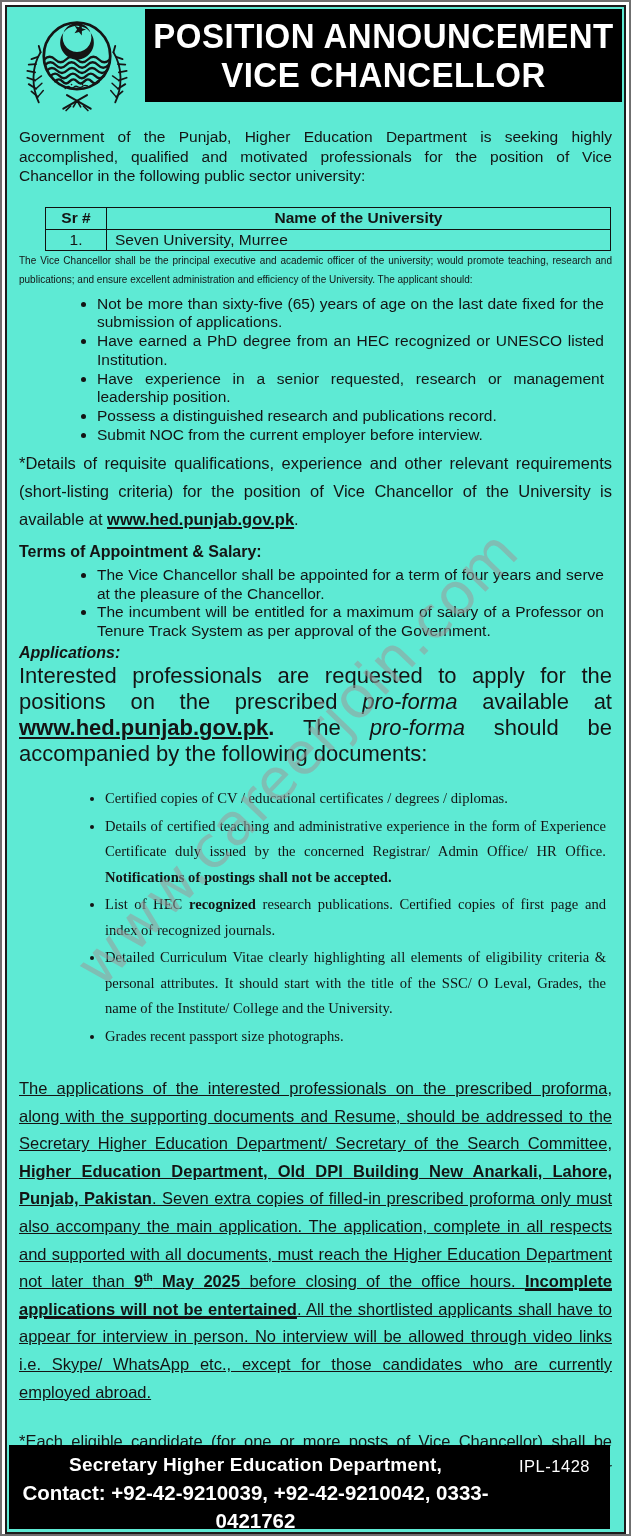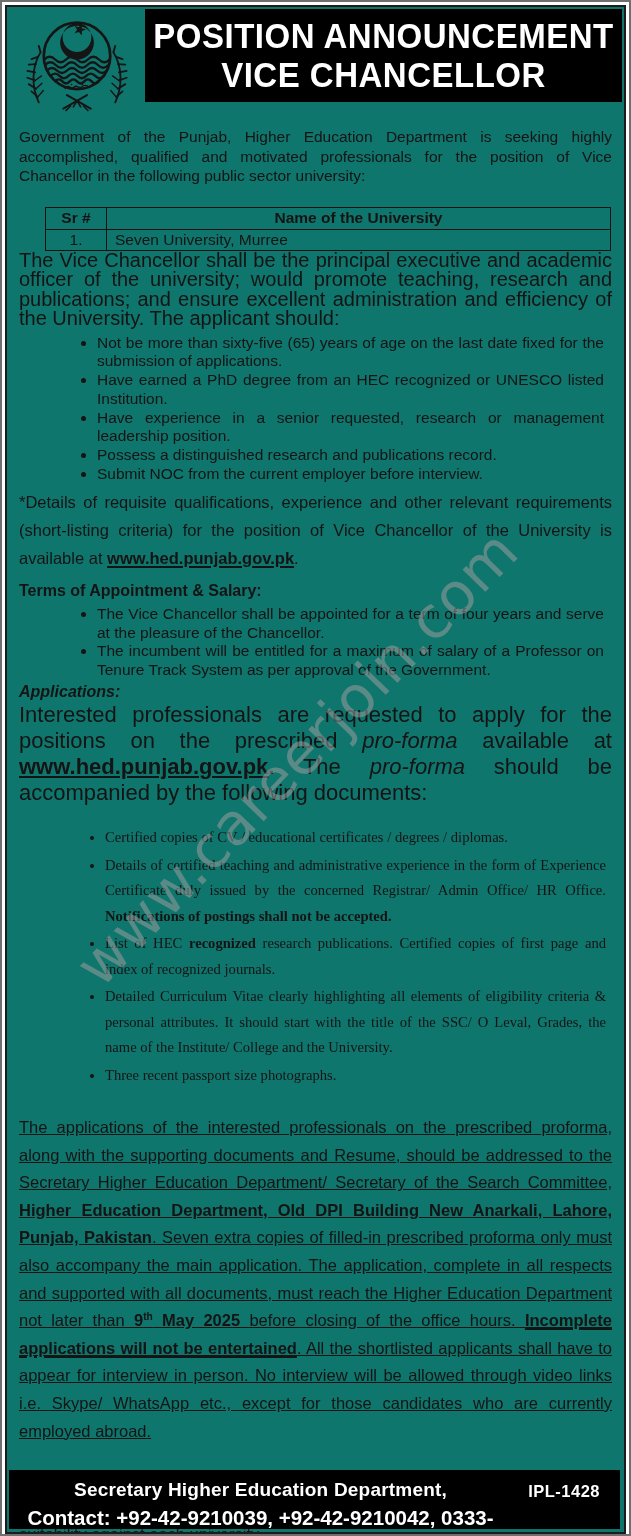--- a/index.html
+++ b/index.html
@@ -5,21 +5,21 @@
   html,body { margin:0; padding:0; }
   body {
     width:631px; height:1536px; position:relative; overflow:hidden;
     background:#ffffff; color:#141414;
     font-family:"Liberation Sans", sans-serif;
     -webkit-font-smoothing:antialiased;
   }
   .outer-border { position:absolute; inset:0; border:2px solid #6f6f6f; pointer-events:none; z-index:4; }
   .frame {
     position:absolute; left:5px; top:5px; right:5px; bottom:2px;
-    border:2px solid #1c1c1c; background:#0f766e; overflow:hidden;
+    border:2px solid #1c1c1c; background:#5eead4; overflow:hidden;
   }
   
   .header-row { display:flex; margin:2px 2px 0 2px; }
   .logo-wrap { width:136px; display:flex; justify-content:center; align-items:flex-start; padding-top:5px; }
   .title-box {
     flex:1; height:93px; background:#000;
     display:flex; flex-direction:column; justify-content:center; align-items:center; gap:5px;
   }
   .title-line {
     color:#fff; font-weight:700; font-size:33px; line-height:34px;
@@ -29,41 +29,41 @@
   .content { padding:0 12px; }
   p { margin:0; }
   .intro { margin-top:11px; font-size:15.5px; line-height:19.5px; text-align:justify; }
   .uni-table { margin:21px 0 0 26px; border-collapse:collapse; width:566px; }
   .uni-table th, .uni-table td { border:1.6px solid #111; }
   .uni-table th { font-weight:700; font-size:15.5px; height:21px; text-align:center; padding:0 4px; }
   .uni-table td { font-size:15.5px; height:20px; padding:0 8px; text-align:left; }
   .uni-table td.c { text-align:center; width:56px; padding:0 2px; }
   h3 { margin:0; font-size:16px; line-height:20px; font-weight:700; }
   .h-essential { margin-top:4px; }
-  .body15 { font-size:20px; line-height:19.5px; text-align:justify; }
+  .body15 { font-size:10px; line-height:19.5px; text-align:justify; }
   ul { margin:0; padding:0; list-style:disc; }
   ul.tight { margin-top:5px; padding-left:78px; }
   ul.tight li { font-size:15.5px; line-height:18.8px; text-align:justify; padding-right:8px; }
   .details-note { margin-top:4px; font-size:16.5px; line-height:28px; text-align:justify; }
   .h-terms { margin-top:9px; }
   ul.terms { margin-top:4px; }
   .h-apps { margin-top:2px;font-style:italic; }
   .apps-body { font-size:22px; line-height:26px; text-align:justify; }
   ul.docs { margin-top:19px; padding-left:86px;font-family:Liberation Serif, serif; }
   ul.docs li { font-size:14.6px; line-height:25.5px; margin-bottom:2px; text-align:justify; padding-right:6px; }
   .closing { margin-top:26px; font-size:16.5px; line-height:27.6px; text-align:justify;text-decoration:underline; }
   .note { margin-top:22px; font-size:16.5px; line-height:27px; text-align:justify; }
   .u { text-decoration:underline; text-decoration-thickness:1.5px; text-underline-offset:2px; }
   .sup { vertical-align:super; font-size:0.62em; line-height:0; }
   
-  .footer { position:absolute; left:2px; right:4px; bottom:3px; height:59px; background:#000; color:#fff; z-index:2; }
+  .footer { position:absolute; left:2px; right:14px; bottom:3px; height:84px; background:#000; color:#fff; z-index:2; }
   .footer-text { position:absolute; left:0; right:108px; top:7px; text-align:center; font-weight:700; }
   .f1 { font-size:19px; line-height:26.5px; letter-spacing:0.2px; }
   .f3 { font-size:20.5px; line-height:28px; }
-  .ref { position:absolute; right:20px; top:12px; font-size:16.5px; font-weight:700; letter-spacing:0.5px; }
+  .ref { position:absolute; right:20px; top:12px; font-size:16.5px; font-weight:400; letter-spacing:0.5px; }
   
   .watermark {
     position:absolute; top:758px; left:297px;
     transform:translate(-50%,-50%) rotate(-46deg);
     font-size:58px; font-weight:400; color:#9b9b9b; opacity:0.55;
     white-space:nowrap; z-index:3; pointer-events:none;
     font-family:"DejaVu Sans", sans-serif; letter-spacing:1px;
   }
 </style>
 </head>
@@ -141,21 +141,21 @@
           <li><span>The incumbent will be entitled for a maximum of salary of a Professor on Tenure Track System as per approval of the Government.</span></li>
         </ul>
 
       <h3 class="h-apps">Applications:</h3>
       <p class="apps-body"><span>Interested professionals are requested to apply for the positions on the prescribed </span><span style="font-style: italic;">pro-forma</span><span> available at </span><span class="u" style="font-weight: 700;">www.hed.punjab.gov.pk</span><span style="font-weight: 700;">.</span><span> The </span><span style="font-style: italic;">pro-forma</span><span> should be accompanied by the following documents:</span></p>
       <ul class="docs">
           <li><span>Certified copies of CV / educational certificates / degrees / diplomas.</span></li>
           <li><span>Details of certified teaching and administrative experience in the form of Experience Certificate duly issued by the concerned Registrar/ Admin Office/ HR Office. </span><span style="font-weight: 700;">Notifications of postings shall not be accepted.</span></li>
           <li><span>List of HEC </span><span style="font-weight: 700;">recognized</span><span> research publications. Certified copies of first page and index of recognized journals.</span></li>
           <li><span>Detailed Curriculum Vitae clearly highlighting all elements of eligibility criteria &amp; personal attributes. It should start with the title of the SSC/ O Leval, Grades, the name of the Institute/ College and the University.</span></li>
-          <li><span>Three recent passport size photographs.</span></li>
+          <li><span>Grades recent passport size photographs.</span></li>
         </ul>
 
       <p class="closing"><span>The applications of the interested professionals on the prescribed proforma, along with the supporting documents and Resume, should be addressed to the Secretary Higher Education Department/ Secretary of the Search Committee, </span><span style="font-weight: 700;">Higher Education Department, Old DPI Building New Anarkali, Lahore, Punjab, Pakistan</span><span>. Seven extra copies of filled-in prescribed proforma only must also accompany the main application. The application, complete in all respects and supported with all documents, must reach the Higher Education Department not later than </span><span style="font-weight: 700;">9</span><span class="sup" style="font-weight: 700;">th</span><span style="font-weight: 700;"> May 2025</span><span> before closing of the office hours. </span><span class="u" style="font-weight: 700;">Incomplete applications will not be entertained</span><span>. All the shortlisted applicants shall have to appear for interview in person. No interview will be allowed through video links i.e. Skype/ WhatsApp etc., except for those candidates who are currently employed abroad.</span></p>
       <p class="note"><span>*Each eligible candidate (for one or more posts of Vice Chancellor) shall be interviewed only once by the respective Search Committee to determine his/ her suitability against each university.</span></p>
     </div>
 
     <div class="footer">
       <div class="footer-text">
         <div class="f1">Secretary Higher Education Department,</div>
         <div class="f3">Contact: +92-42-9210039, +92-42-9210042, 0333-0421762</div>

